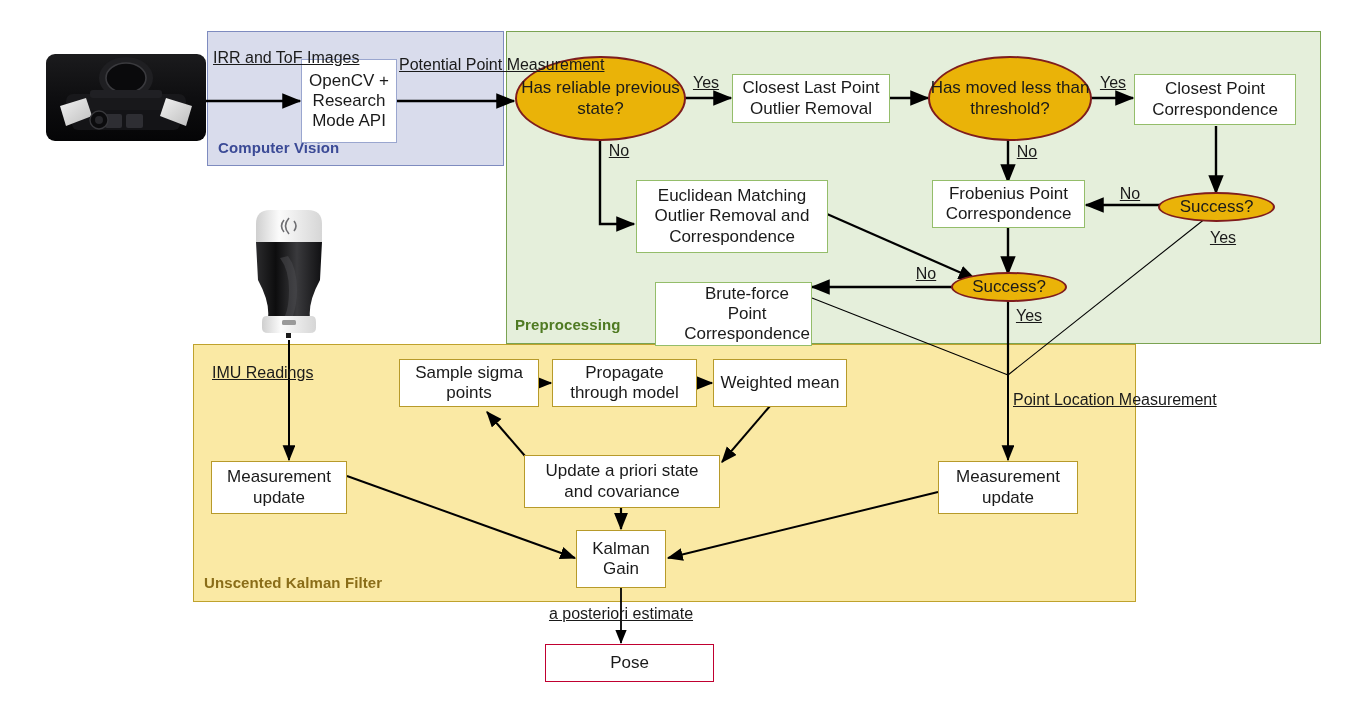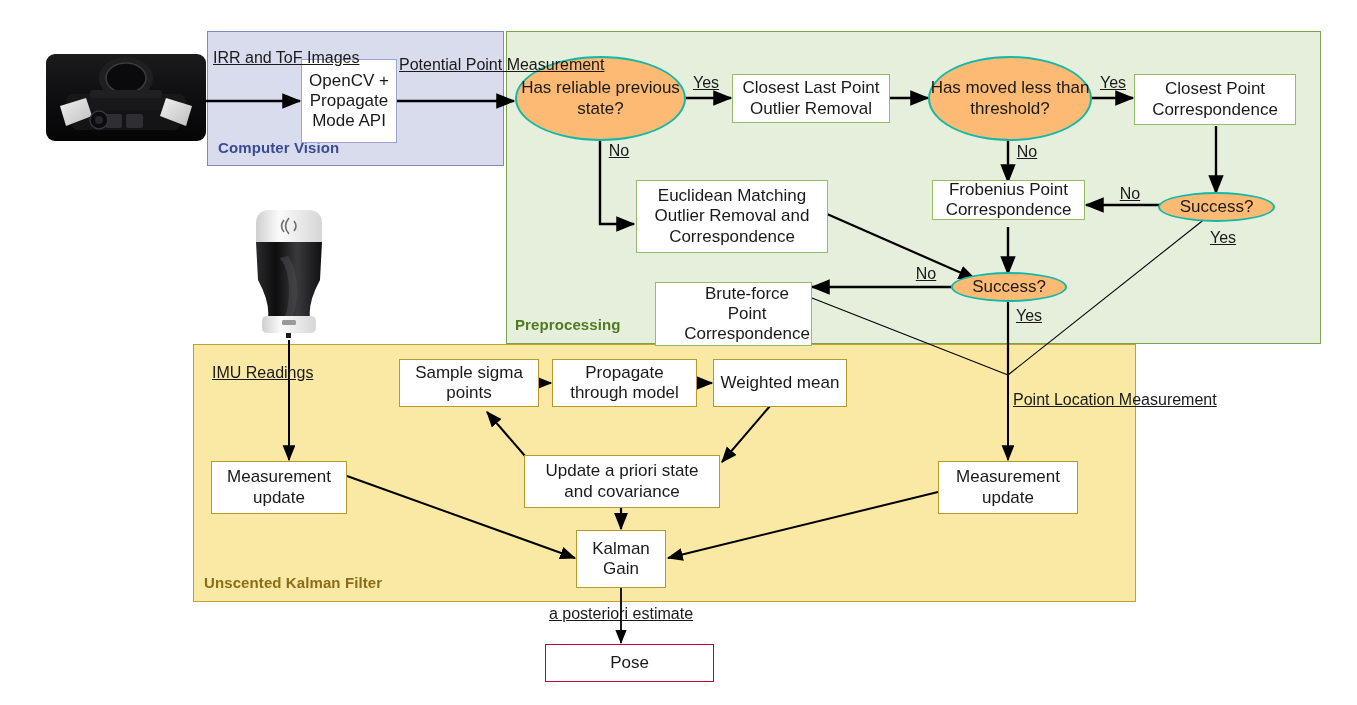--- a/index.html
+++ b/index.html
@@ -24,22 +24,22 @@
   
   .box{position:absolute;box-sizing:border-box;background:#ffffff;
        display:flex;align-items:center;justify-content:center;text-align:center;
        font-size:17px;line-height:1.18;color:#1a1a1a;padding:2px 4px;}
   .box.green{border:1.5px solid #94bd6a;}
   .box.blue{border:1.5px solid #9aa6cf;}
   .box.gold{border:1.5px solid #b79a2a;}
   .box.red{border:1.7px solid #c00030;}
 
   
-  .ellipse{position:absolute;box-sizing:border-box;background:#fdba74;
-           border:2px solid #14b8a6;border-radius:50%;
+  .ellipse{position:absolute;box-sizing:border-box;background:#eab308;
+           border:2px solid #7f1d1d;border-radius:50%;
            display:flex;align-items:center;justify-content:center;text-align:center;
            font-size:17px;line-height:1.18;color:#1a1a1a;}
 
   
   .elabel{position:absolute;font-size:16px;color:#1a1a1a;white-space:nowrap;line-height:1.15;text-align:center;text-decoration:underline;}
 
   
   .photo{position:absolute;overflow:hidden;}
   svg.wires{position:absolute;left:0;top:0;width:1357px;height:705px;pointer-events:none;}
 </style>
@@ -168,29 +168,29 @@
       <line x1="621" y1="508" x2="621" y2="529" stroke-width="2.2" marker-end="url(#ah)"></line>
 
       <line x1="347" y1="476" x2="575" y2="558" stroke-width="2.0" marker-end="url(#ah)"></line>
 
       <line x1="938" y1="492" x2="668" y2="558" stroke-width="2.0" marker-end="url(#ah)"></line>
 
       <line x1="621" y1="588" x2="621" y2="643" stroke-width="1.8" marker-end="url(#ah)"></line>
     </g>
   </svg>
 
-  <div class="box blue" style="left:301px;top:59px;width:96px;height:84px;">OpenCV + Propagate Mode API</div>
+  <div class="box blue" style="left:301px;top:59px;width:96px;height:84px;">OpenCV + Research Mode API</div>
 
   <div class="box green" style="left:732px;top:74px;width:158px;height:49px;">Closest Last Point Outlier Removal</div>
 
   <div class="box green" style="left:1134px;top:74px;width:162px;height:51px;">Closest Point Correspondence</div>
 
   <div class="box green" style="left:636px;top:180px;width:192px;height:73px;">Euclidean Matching Outlier Removal and Correspondence</div>
 
-  <div class="box green" style="left:932px;top:180px;width:153px;height:40px;">Frobenius Point Correspondence</div>
+  <div class="box green" style="left:932px;top:180px;width:153px;height:48px;">Frobenius Point Correspondence</div>
 
   <div class="box green" style="left:655px;top:282px;width:157px;height:64px;padding-left:31px;">Brute-force Point Correspondence</div>
 
   <div class="box gold" style="left:399px;top:359px;width:140px;height:48px;">Sample sigma points</div>
 
   <div class="box gold" style="left:552px;top:359px;width:145px;height:48px;">Propagate through model</div>
 
   <div class="box gold" style="left:713px;top:359px;width:134px;height:48px;">Weighted mean</div>
 
   <div class="box gold" style="left:524px;top:455px;width:196px;height:53px;">Update a priori state and covariance</div>

